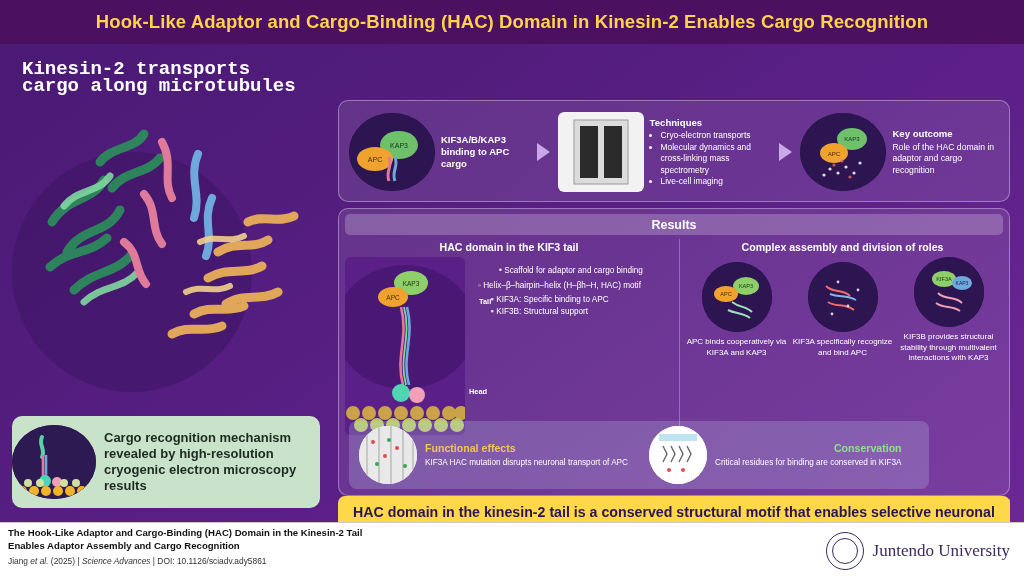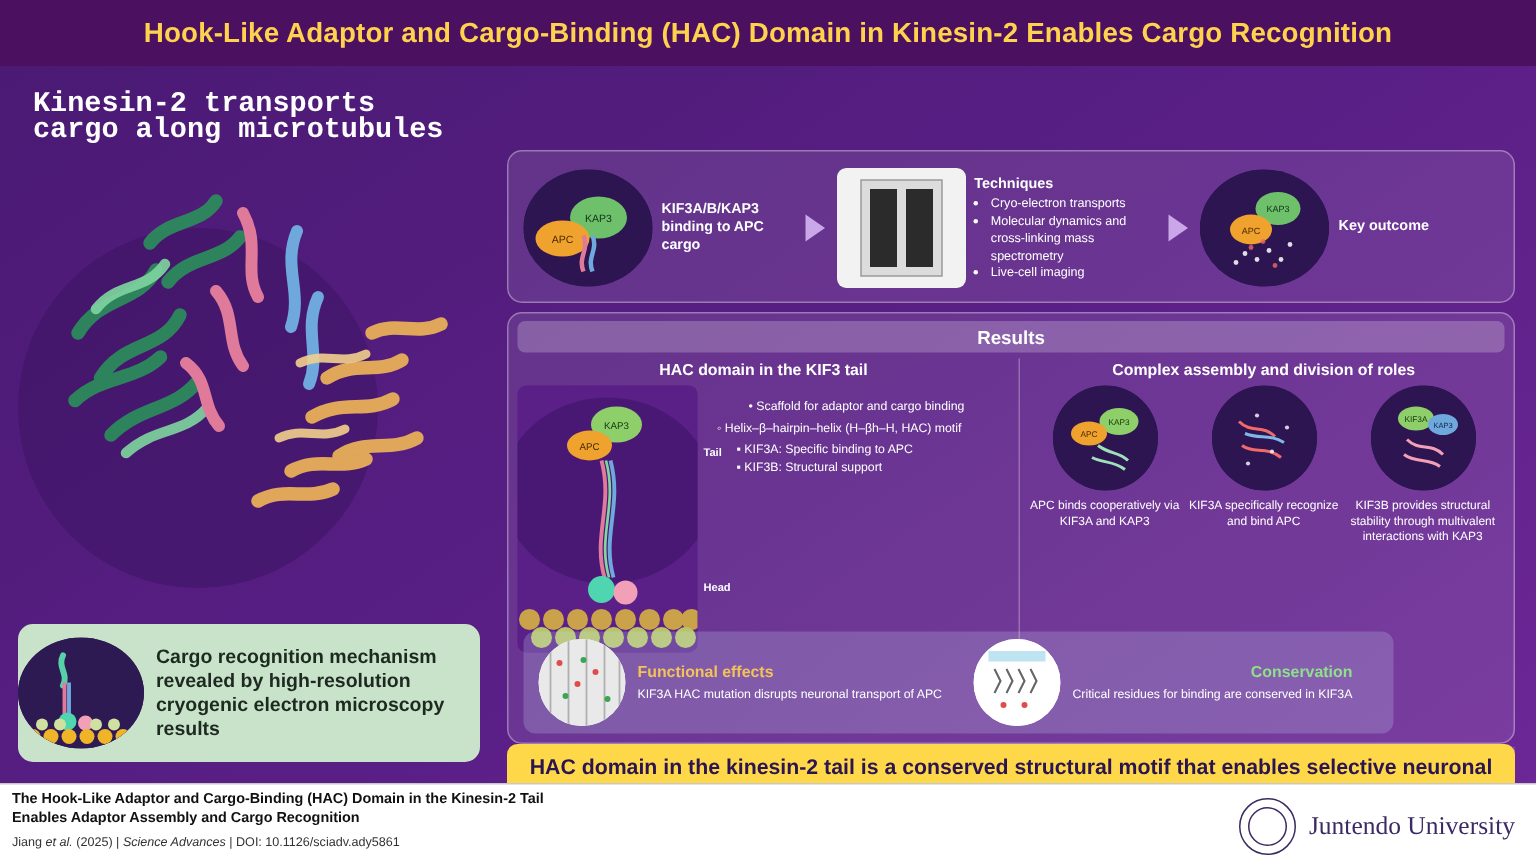--- a/index.html
+++ b/index.html
@@ -94,21 +94,21 @@
 
   .kif3-art{position:absolute;left:6px;top:18px;width:120px;height:178px;border-radius:6px;overflow:hidden;background:#5a2088;}
   .bullets{position:absolute;left:130px;top:26px;width:204px;color:#fff;font-size:8.2px;line-height:11.5px;}
   .bullets .b1{margin-bottom:3px;text-align:center;}
   .bullets .b2{margin-left:9px;margin-bottom:3px;}
   .bullets .b3{margin-left:22px;}
   .tag{
     position:absolute;color:#fff;font-size:7.4px;font-weight:bold;
   }
 
-  .three-up{display:flex;gap:6px;justify-content:center;margin-top:2px;}
+  .three-up{display:flex;gap:6px;justify-content:center;margin-top:2px;align-items:center;}
   .tu{width:100px;text-align:center;}
   .tu-circ{width:70px;height:70px;border-radius:50%;background:#2c1550;margin:0 auto;position:relative;overflow:hidden;}
   .tu-cap{color:#fff;font-size:8px;line-height:10.5px;margin-top:5px;}
 
   
   .twobox{
     position:absolute;left:10px;top:212px;width:580px;height:68px;
     background:rgba(200,225,245,.22);border-radius:8px;display:flex;align-items:center;
   }
   .tb-half{display:flex;align-items:center;gap:8px;width:50%;padding:0 10px;box-sizing:border-box;}
@@ -278,20 +278,21 @@
                 <circle cx="34" cy="52" r="1.6"></circle>
                   <circle cx="50" cy="64" r="1.6"></circle>
                 <circle cx="42" cy="48" r="1.6"></circle>
               </g>
               <text x="52" y="28" font-size="6" fill="#12351a" text-anchor="middle" font-family="Liberation Sans, sans-serif">KAP3</text>
               <text x="34" y="43" font-size="6" fill="#4a2a00" text-anchor="middle" font-family="Liberation Sans, sans-serif">APC</text>
             </svg>
           </div>
           <div class="wf-key">
             <b>Key outcome</b>
+            <span>Role of the HAC domain in adaptor and cargo recognition</span>
           </div>
         </div>
       </div>
 
       <div class="panel results">
         <div class="results-head">Results</div>
 
         <div class="results-cols">
 
           <div class="rcol-left">
@@ -323,21 +324,21 @@
                 <circle cx="16" cy="168" r="7"></circle>
                   <circle cx="32" cy="168" r="7"></circle>
                   <circle cx="48" cy="168" r="7"></circle>
                 <circle cx="64" cy="168" r="7"></circle>
                   <circle cx="80" cy="168" r="7"></circle>
                   <circle cx="96" cy="168" r="7"></circle>
                 <circle cx="112" cy="168" r="7"></circle>
               </g>
             </svg>
 
-            <div class="tag" style="left:130px;top:58px;text-align:right;">Tail</div>
+            <div class="tag" style="left:140px;top:58px;text-align:right;">Tail</div>
             <div class="tag" style="left:130px;top:148px;">Head</div>
 
             <div class="bullets">
               <div class="b1">• <span>Scaffold for adaptor and cargo binding</span></div>
               <div class="b2">◦ <span>Helix–β–hairpin–helix (H–βh–H, HAC) motif</span></div>
               <div class="b3">▪ <span>KIF3A: Specific binding to APC</span></div>
               <div class="b3">▪ <span>KIF3B: Structural support</span></div>
             </div>
           </div>
 

